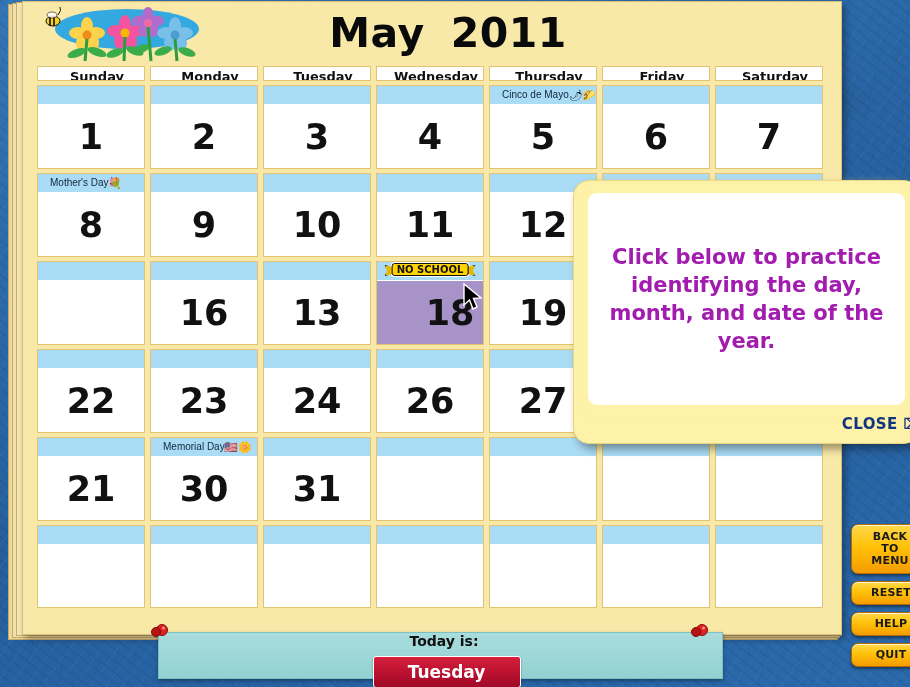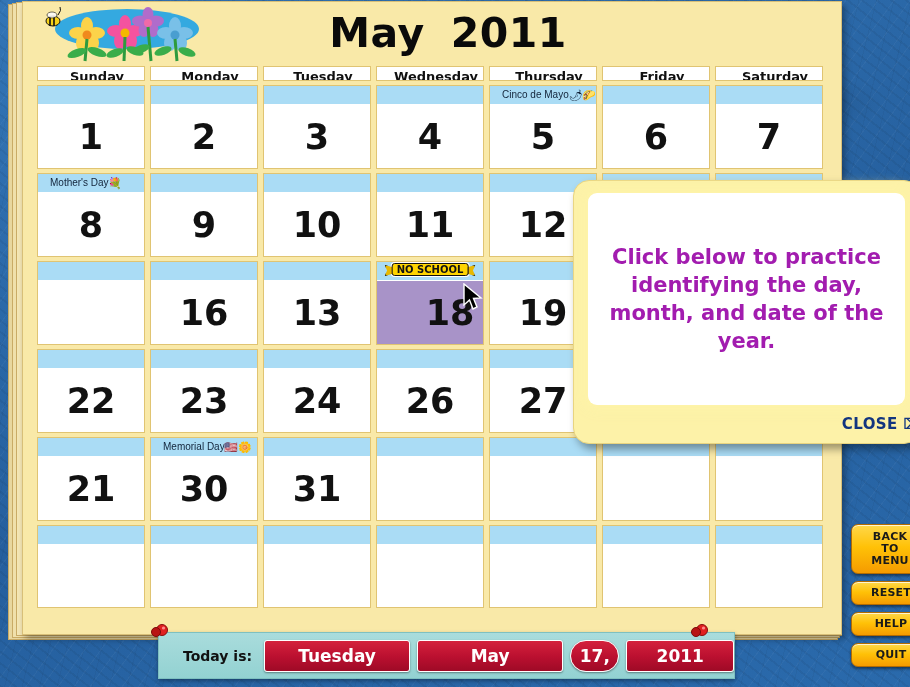--- a/index.html
+++ b/index.html
@@ -123,21 +123,21 @@
     font-size:11px;font-weight:bold;color:#1a1a1a;text-align:center;
     line-height:12px;padding:5px 12px;letter-spacing:.2px;
   }
   #btn-menu{padding:6px 11px;}
   
   #todaybar{
     position:absolute;left:158px;top:632px;width:551px;height:45px;z-index:25;
     background:linear-gradient(180deg,#a9dcdc 0%,#93d2d2 100%);
     border:1px solid #7ec0c0;
     box-shadow:0 2px 4px rgba(0,0,0,.35);
-    display:flex;align-items:center;padding-left:24px;gap:7px;
+    display:flex;align-items:center;padding-left:12px;gap:7px;flex-direction:column;
   }
   #todaylabel{
     font-family:"DejaVu Sans", sans-serif;
     font-size:14px;font-weight:bold;color:#111;margin-right:5px;white-space:nowrap;
   }
   .redbtn{
     background:linear-gradient(180deg,#d4213c 0%,#bb1030 52%,#9e0a26 100%);
     border:1px solid #fff;border-radius:3px;
     color:#fff;font-family:"DejaVu Sans", sans-serif;
     font-size:17px;font-weight:bold;text-align:center;

